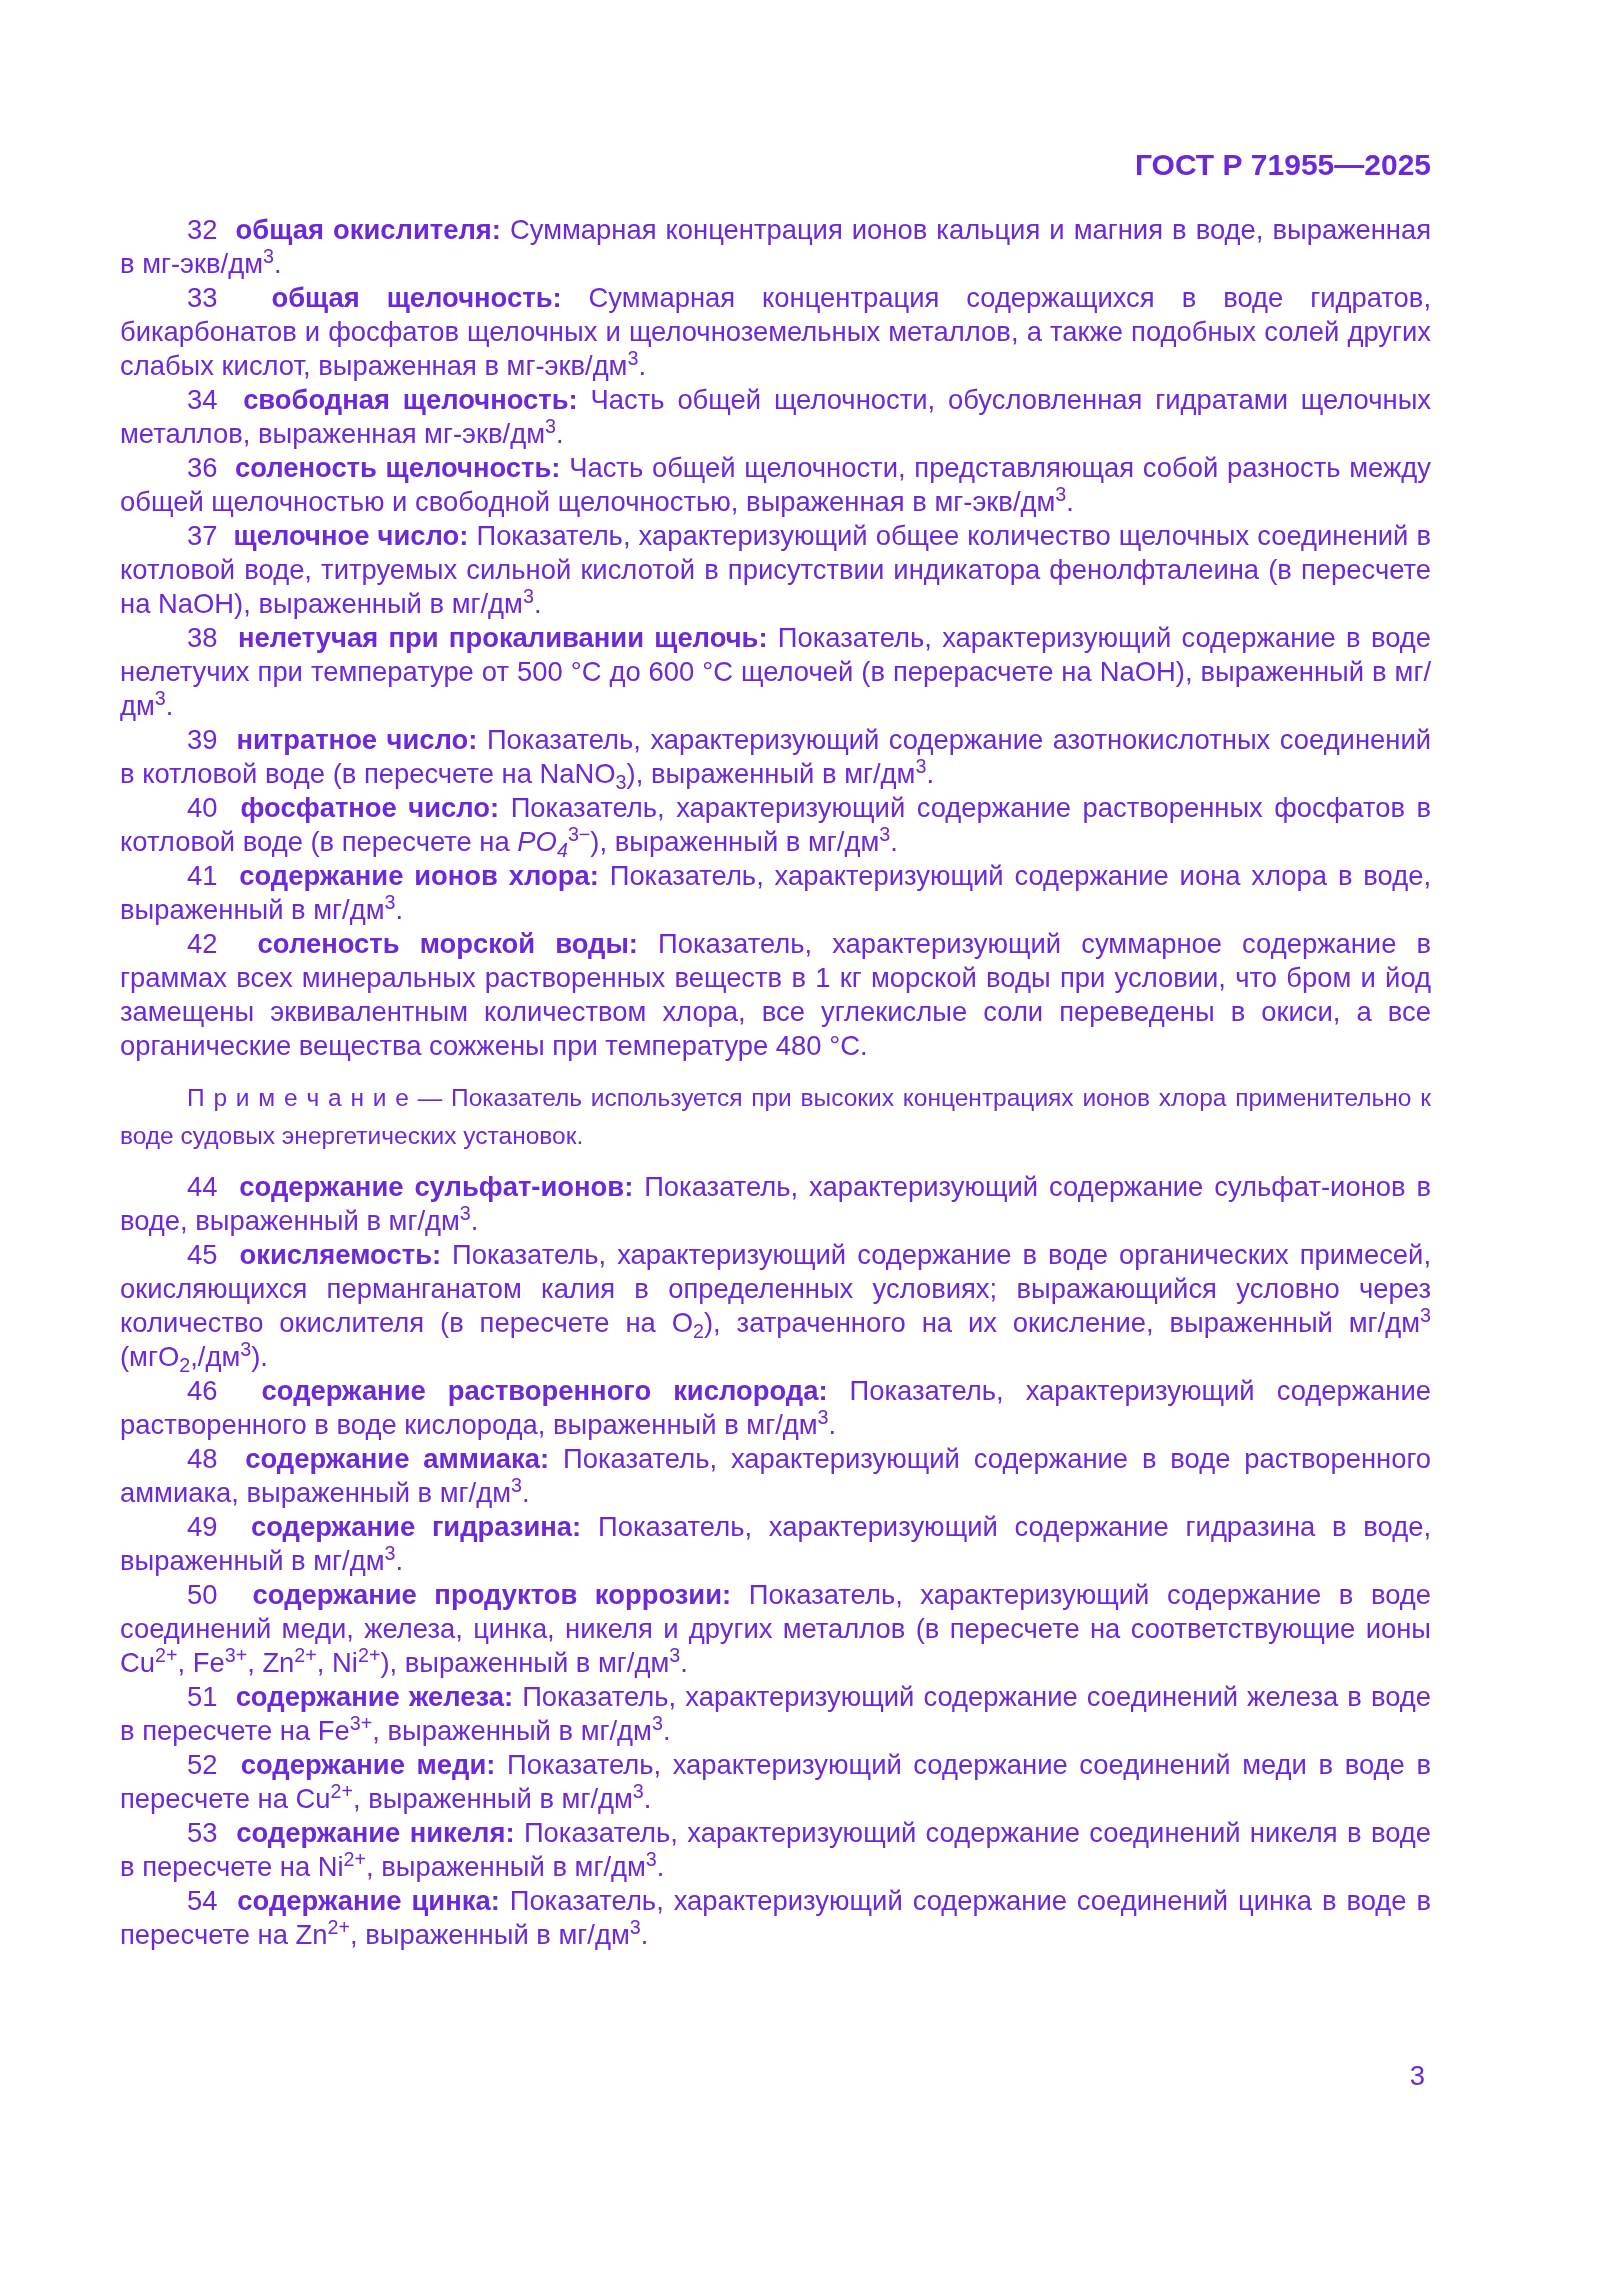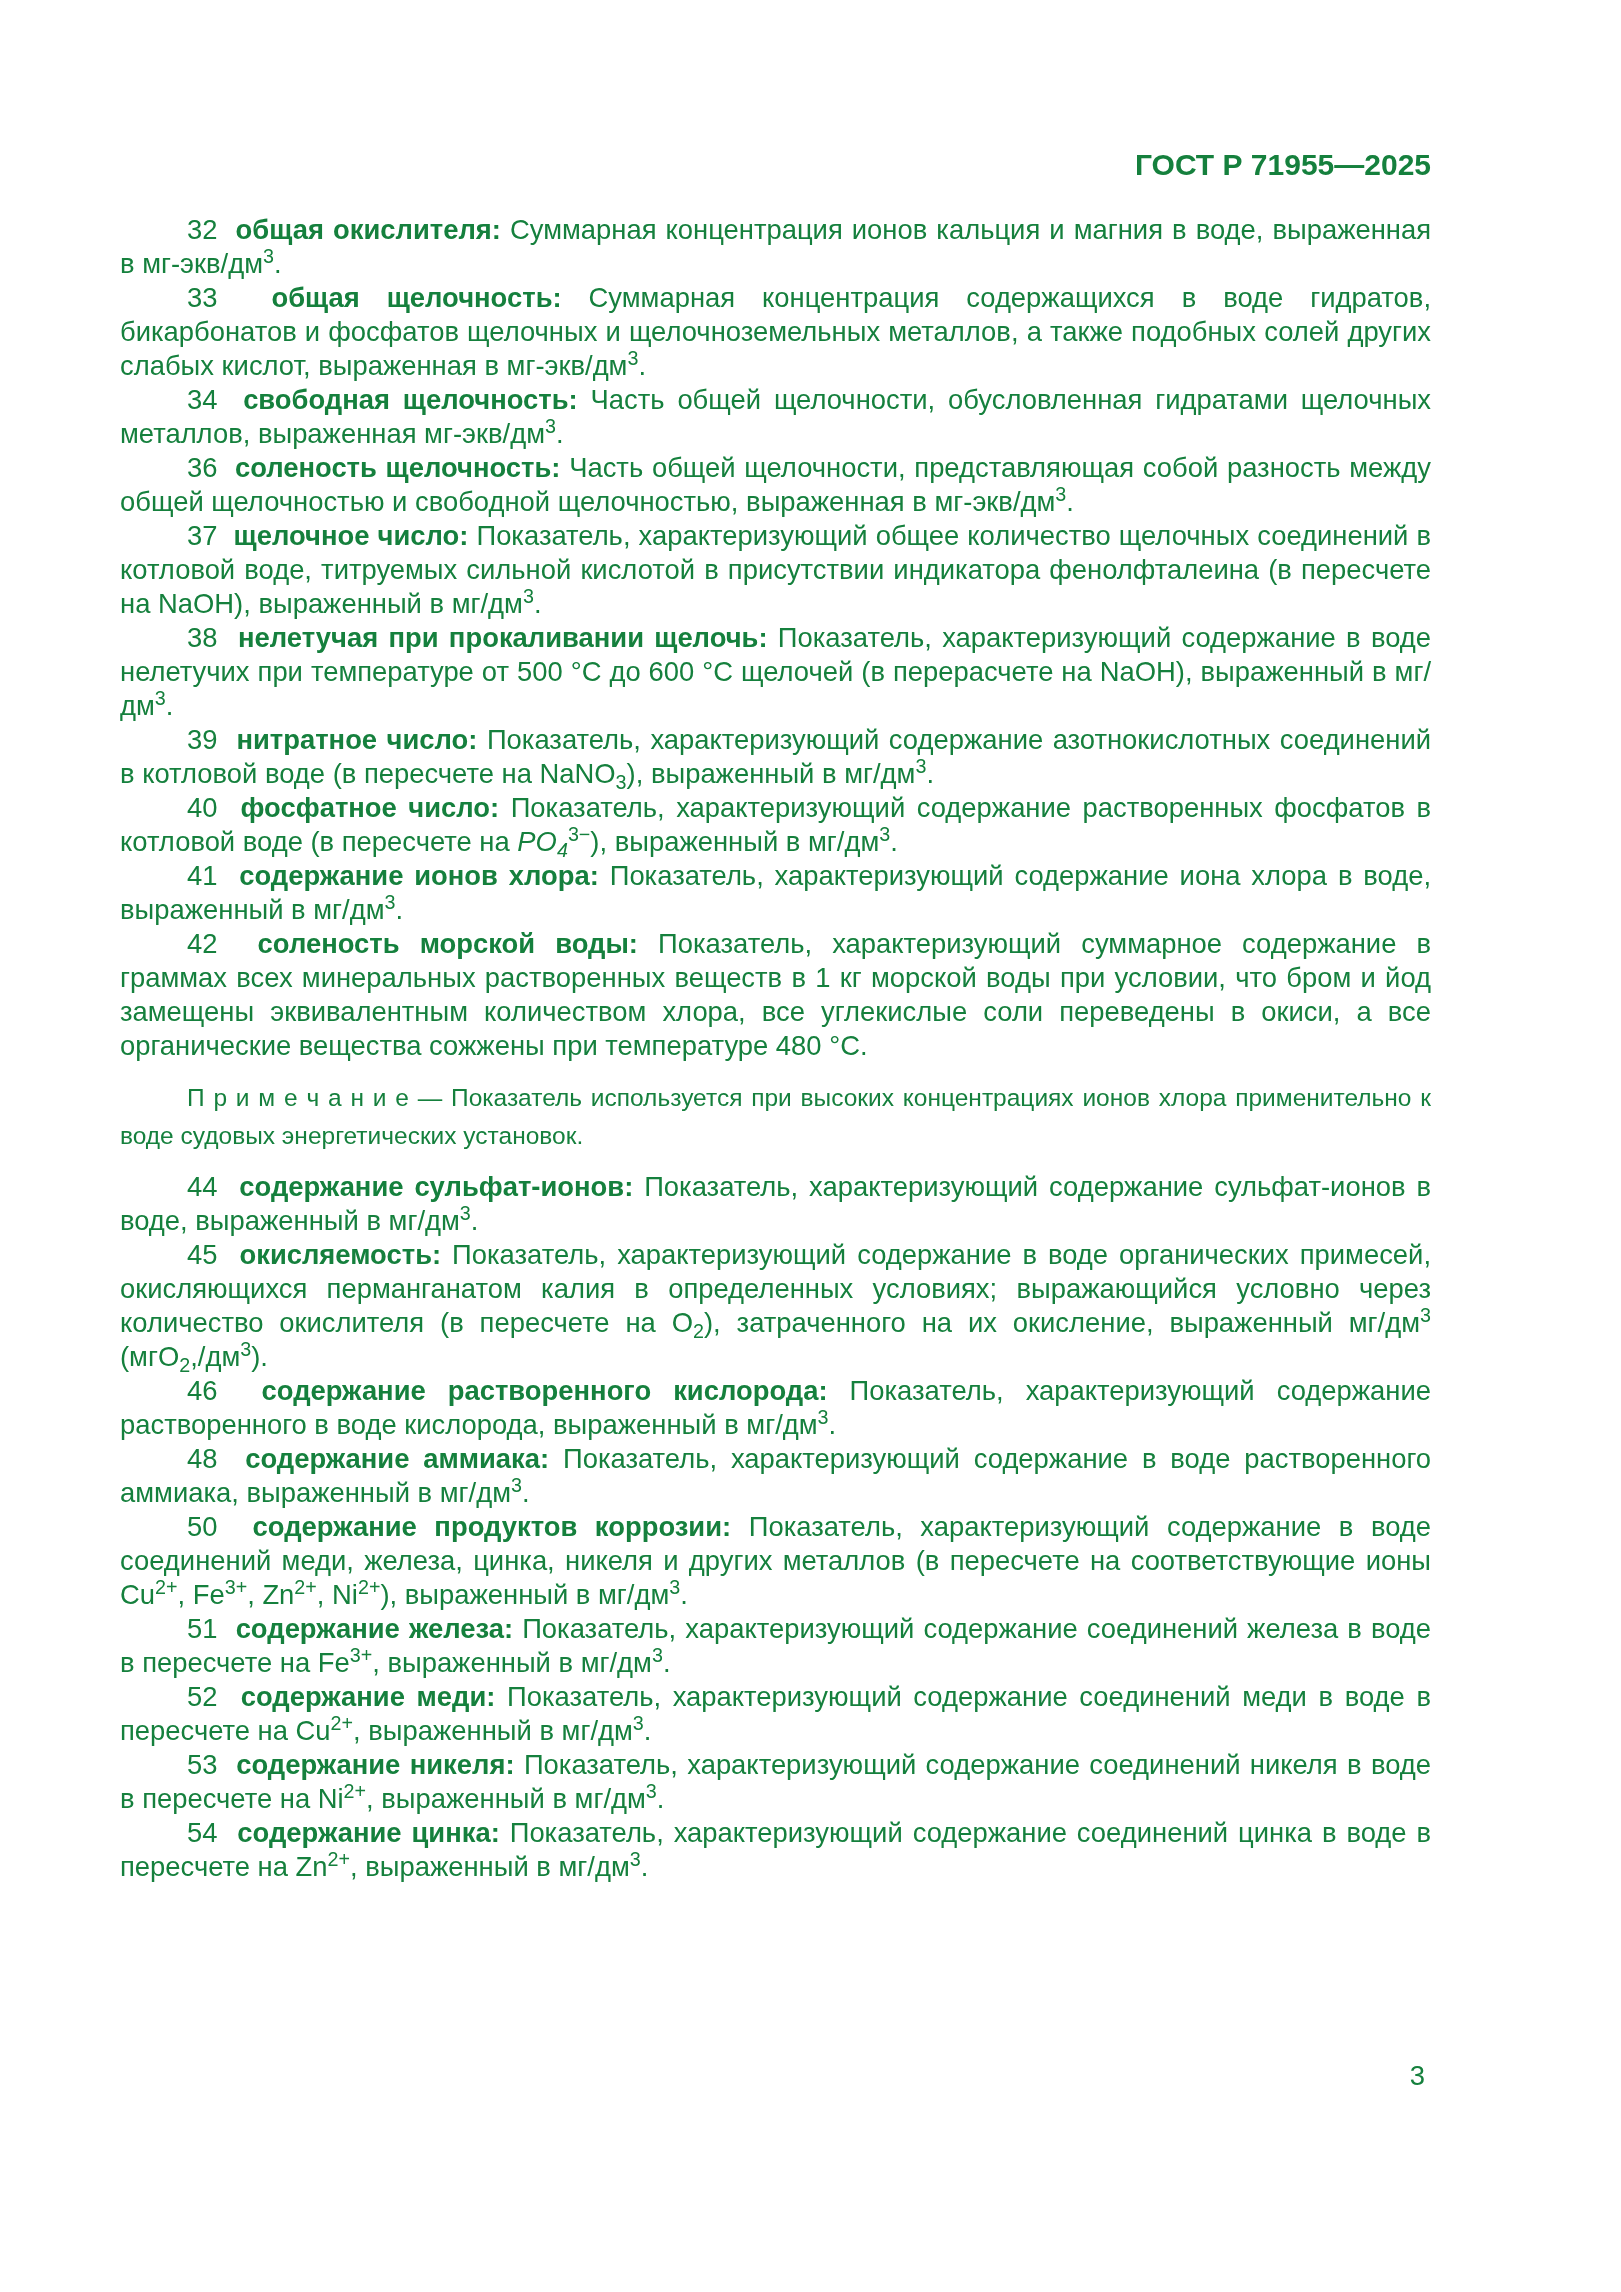--- a/index.html
+++ b/index.html
@@ -2,21 +2,21 @@
 <html lang="ru"><head>
 <meta charset="utf-8">
 <style>
   html,body{margin:0;padding:0;background:#ffffff;}
   body{width:1621px;height:2293px;overflow:hidden;}
   .page{
     position:relative;
     width:1621px;height:2293px;
     box-sizing:border-box;
     background:#ffffff;
-    color:#15803d;
+    color:#6d28d9;
     padding:147px 190px 0 120px;
     font-family:"Liberation Sans","DejaVu Sans",sans-serif;
   }
   .header{
     text-align:right;
     font-weight:bold;
     font-size:30px;
     line-height:35px;
     margin-bottom:31px;
   }
@@ -62,20 +62,21 @@
       <p class="para"><span>38&nbsp; </span><span class="b">нелетучая при прокаливании щелочь: </span><span>Показатель, характеризующий содержание в воде нелетучих при температуре от 500 °С до 600 °С щелочей (в перерасчете на NaOH), выраженный в мг/дм</span><sup>3</sup><span>.</span></p>
       <p class="para"><span>39&nbsp; </span><span class="b">нитратное число: </span><span>Показатель, характеризующий содержание азотнокислотных соединений в котловой воде (в пересчете на NaNO</span><sub>3</sub><span>), выраженный в мг/дм</span><sup>3</sup><span>.</span></p>
       <p class="para"><span>40&nbsp; </span><span class="b">фосфатное число: </span><span>Показатель, характеризующий содержание растворенных фосфатов в котловой воде (в пересчете на </span><span class="i">PO</span><sub class="i">4</sub><sup>3−</sup><span>), выраженный в мг/дм</span><sup>3</sup><span>.</span></p>
       <p class="para"><span>41&nbsp; </span><span class="b">содержание ионов хлора: </span><span>Показатель, характеризующий содержание иона хлора в воде, выраженный в мг/дм</span><sup>3</sup><span>.</span></p>
       <p class="para"><span>42&nbsp; </span><span class="b">соленость морской воды: </span><span>Показатель, характеризующий суммарное содержание в граммах всех минеральных растворенных веществ в 1 кг морской воды при условии, что бром и йод замещены эквивалентным количеством хлора, все углекислые соли переведены в окиси, а все органические вещества сожжены при температуре 480 °С.</span></p>
       <p class="para note"><span>П р и м е ч а н и е — Показатель используется при высоких концентрациях ионов хлора применительно к воде судовых энергетических установок.</span></p>
       <p class="para"><span>44&nbsp; </span><span class="b">содержание сульфат-ионов: </span><span>Показатель, характеризующий содержание сульфат-ионов в воде, выраженный в мг/дм</span><sup>3</sup><span>.</span></p>
       <p class="para"><span>45&nbsp; </span><span class="b">окисляемость: </span><span>Показатель, характеризующий содержание в воде органических примесей, окисляющихся перманганатом калия в определенных условиях; выражающийся условно через количество окислителя (в пересчете на O</span><sub>2</sub><span>), затраченного на их окисление, выраженный мг/дм</span><sup>3</sup><span> (мгO</span><sub>2</sub><span>,/дм</span><sup>3</sup><span>).</span></p>
       <p class="para"><span>46&nbsp; </span><span class="b">содержание растворенного кислорода: </span><span>Показатель, характеризующий содержание растворенного в воде кислорода, выраженный в мг/дм</span><sup>3</sup><span>.</span></p>
       <p class="para"><span>48&nbsp; </span><span class="b">содержание аммиака: </span><span>Показатель, характеризующий содержание в воде растворенного аммиака, выраженный в мг/дм</span><sup>3</sup><span>.</span></p>
+      <p class="para"><span>49&nbsp; </span><span class="b">содержание гидразина: </span><span>Показатель, характеризующий содержание гидразина в воде, выраженный в мг/дм</span><sup>3</sup><span>.</span></p>
       <p class="para"><span>50&nbsp; </span><span class="b">содержание продуктов коррозии: </span><span>Показатель, характеризующий содержание в воде соединений меди, железа, цинка, никеля и других металлов (в пересчете на соответствующие ионы Cu</span><sup>2+</sup><span>, Fe</span><sup>3+</sup><span>, Zn</span><sup>2+</sup><span>, Ni</span><sup>2+</sup><span>), выраженный в мг/дм</span><sup>3</sup><span>.</span></p>
       <p class="para"><span>51&nbsp; </span><span class="b">содержание железа: </span><span>Показатель, характеризующий содержание соединений железа в воде в пересчете на Fe</span><sup>3+</sup><span>, выраженный в мг/дм</span><sup>3</sup><span>.</span></p>
       <p class="para"><span>52&nbsp; </span><span class="b">содержание меди: </span><span>Показатель, характеризующий содержание соединений меди в воде в пересчете на Cu</span><sup>2+</sup><span>, выраженный в мг/дм</span><sup>3</sup><span>.</span></p>
       <p class="para"><span>53&nbsp; </span><span class="b">содержание никеля: </span><span>Показатель, характеризующий содержание соединений никеля в воде в пересчете на Ni</span><sup>2+</sup><span>, выраженный в мг/дм</span><sup>3</sup><span>.</span></p>
       <p class="para"><span>54&nbsp; </span><span class="b">содержание цинка: </span><span>Показатель, характеризующий содержание соединений цинка в воде в пересчете на Zn</span><sup>2+</sup><span>, выраженный в мг/дм</span><sup>3</sup><span>.</span></p>
     </div>
 
   <div class="pageno">3</div>
 </div>
 

